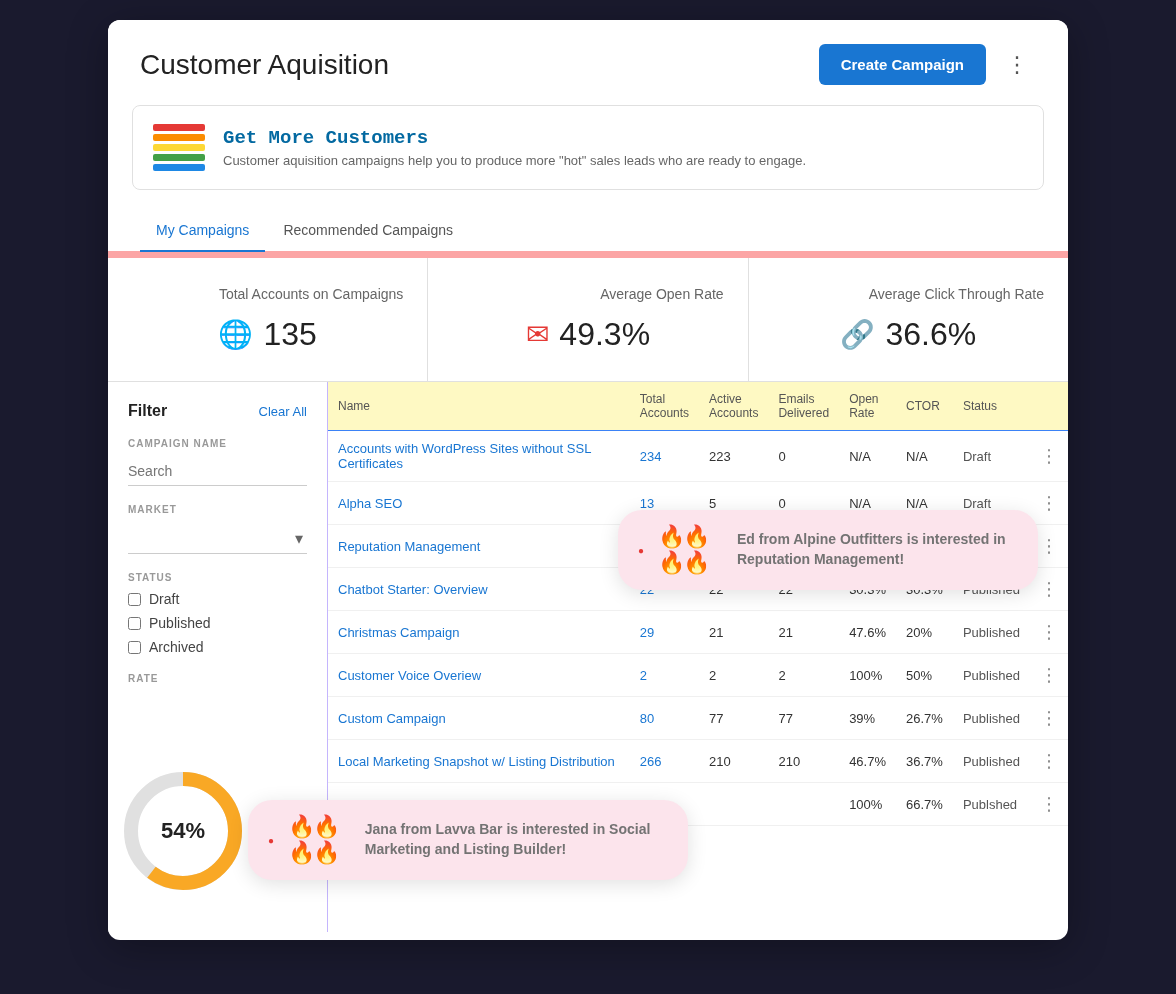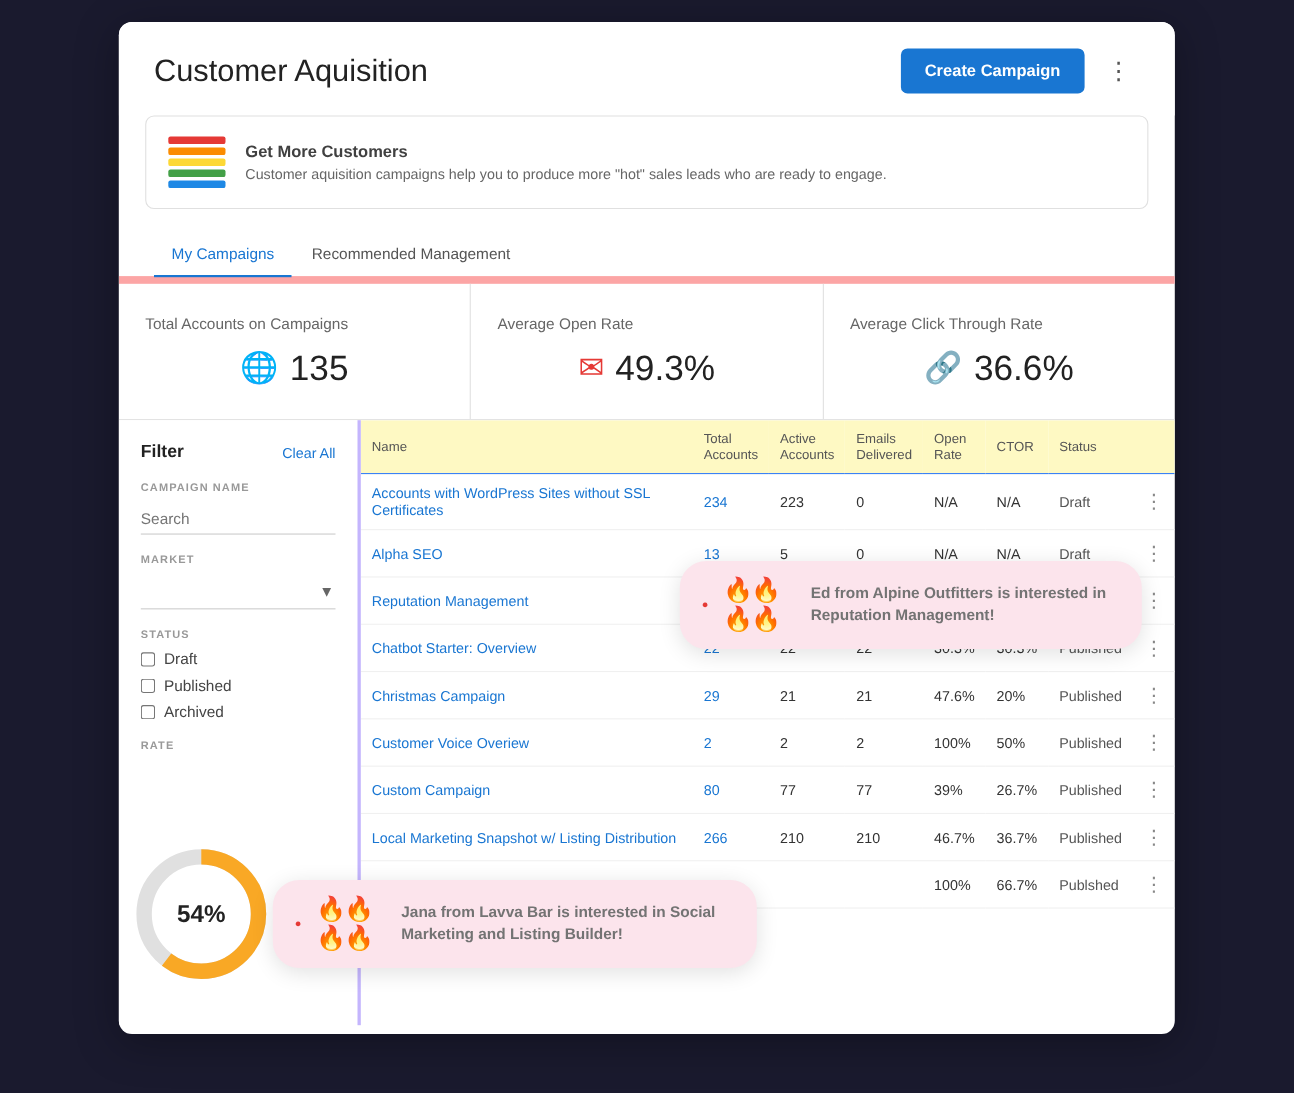--- a/index.html
+++ b/index.html
@@ -73,21 +73,21 @@
     .banner-logo {
       display: flex;
       flex-direction: column;
       gap: 3px;
       width: 52px;
     }
     .logo-stripe {
       height: 7px;
       border-radius: 2px;
     }
-    .banner-text h3 { font-size: 15px; font-weight: 700; color: #404040; }
+    .banner-text h3 { font-size: 19px; font-weight: 700; color: #0369a1; font-family: Liberation Mono, monospace; }
     .banner-text p { font-size: 13px; color: #666; margin-top: 4px; }
 
     
     .tabs {
       display: flex;
       gap: 2px;
       padding: 0 32px;
       border-bottom: 7px solid #fca5a5;
       margin-top: 20px;
     }
@@ -107,21 +107,21 @@
 
     
     .stats-row {
       display: flex;
       margin: 0;
       border-bottom: 1px solid #e0e0e0;
     }
     .stat-card {
       flex: 1;
       padding: 28px 24px;
-      text-align: left;
+      text-align: right;
       border-right: 1px solid #e0e0e0;
     }
     .stat-card:last-child { border-right: none; }
     .stat-label {
       font-size: 14px;
       color: #666;
       margin-bottom: 14px;
     }
     .stat-value {
       font-size: 32px;
@@ -141,21 +141,21 @@
     .content-area {
       display: flex;
       min-height: 550px;
     }
 
     
     .sidebar {
       width: 220px;
       min-width: 220px;
       padding: 20px 20px;
-      border-right: 3px solid #c4b5fd;
+      border-right: 1px solid #c4b5fd;
       background: #fff;
       position: relative;
     }
     .filter-header {
       display: flex;
       align-items: center;
       justify-content: space-between;
       margin-bottom: 18px;
     }
     .filter-title { font-size: 16px; font-weight: 600; color: #222; }
@@ -315,21 +315,21 @@
       <div class="logo-stripe" style="background:#1e88e5;"></div>
     </div>
     <div class="banner-text">
       <h3>Get More Customers</h3>
       <p>Customer aquisition campaigns help you to produce more "hot" sales leads who are ready to engage.</p>
     </div>
   </div>
 
   <div class="tabs">
     <div class="tab active">My Campaigns</div>
-    <div class="tab">Recommended Management</div>
+    <div class="tab">Recommended Campaigns</div>
   </div>
 
   <div class="stats-row">
     <div class="stat-card">
       <div class="stat-label">Total Accounts on Campaigns</div>
       <div class="stat-value">
         <span class="stat-icon icon-globe">🌐</span>
         <span>135</span>
       </div>
     </div>

